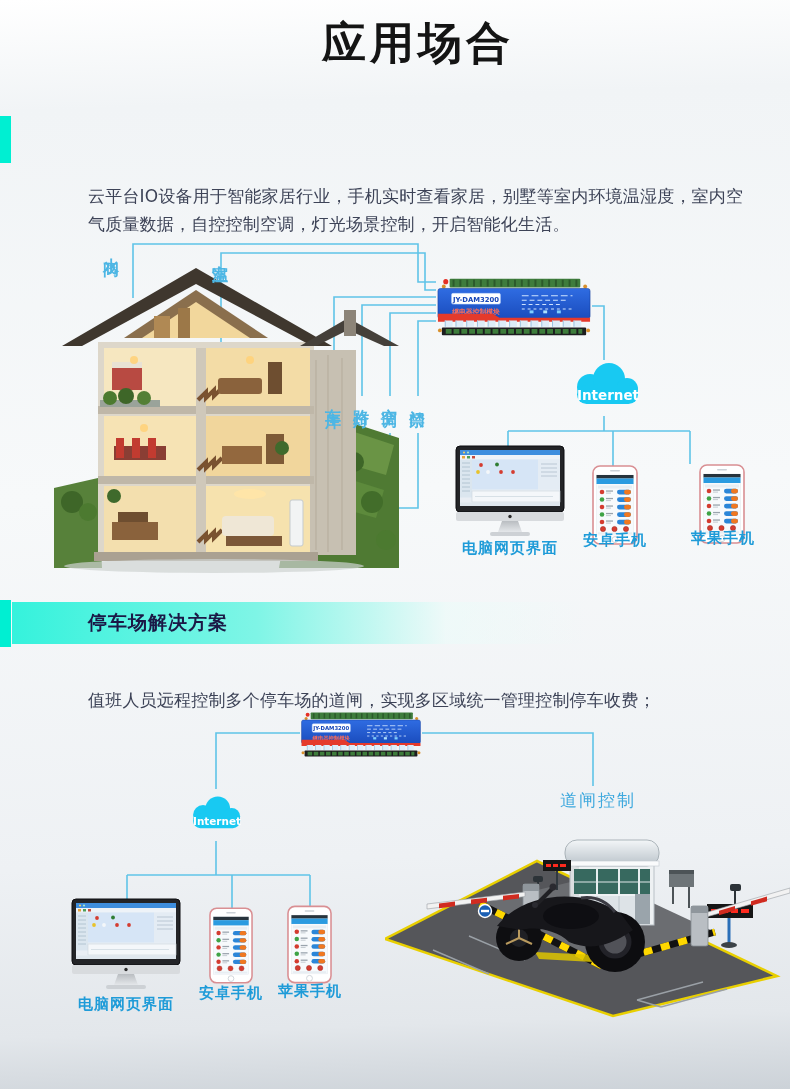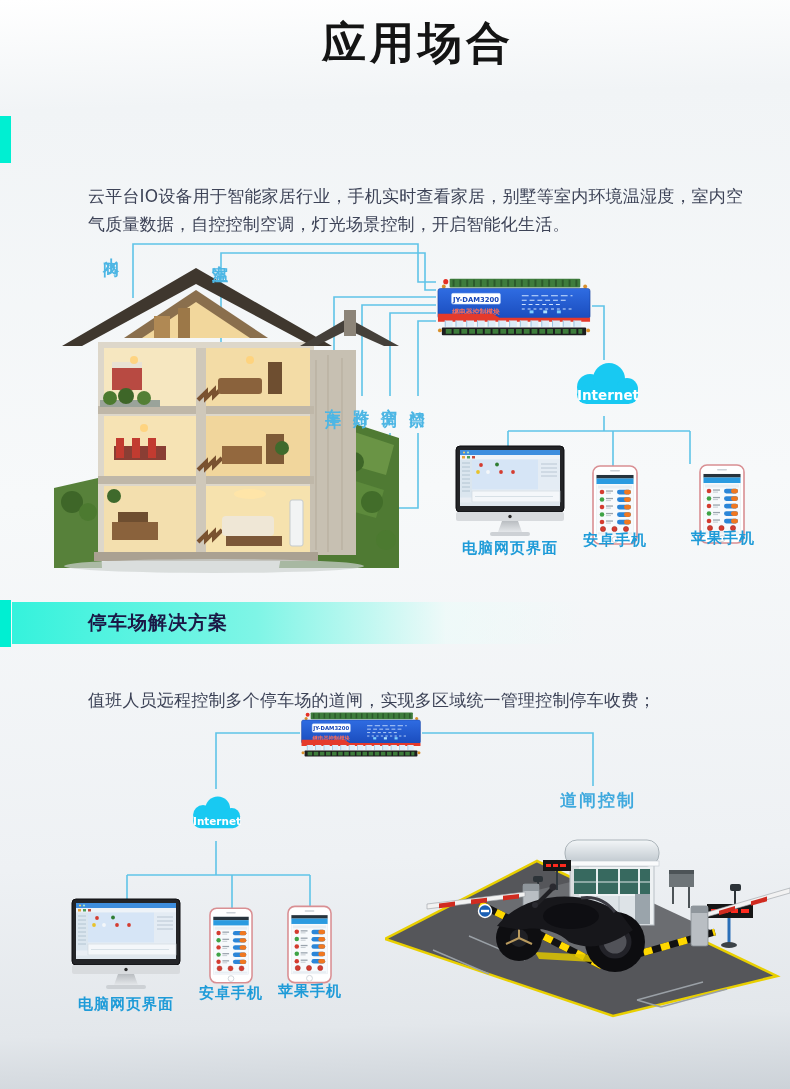--- a/index.html
+++ b/index.html
@@ -29,21 +29,21 @@
     position:absolute;left:88px;width:672px;
     font-size:17px;line-height:1.62;color:#3d4357;letter-spacing:0.2px;margin-top:15px;
   }
   .vlabel{
     position:absolute;writing-mode:vertical-rl;text-orientation:upright;
     color:#4db6e4;font-size:16px;font-weight:700;letter-spacing:3px;line-height:1;
   }
   .dev-label{
     position:absolute;text-align:center;font-size:15px;font-weight:700;color:#1e9bd8;letter-spacing:1px;
   }
-  .gate-label{position:absolute;font-size:17px;font-weight:700;color:#3fa9de;letter-spacing:2px;}
+  .gate-label{position:absolute;font-size:17px;font-weight:400;color:#3fa9de;letter-spacing:2px;}
   svg{display:block;}
   .abs{position:absolute;}
   .overlay{position:absolute;pointer-events:none;}
 </style>
 </head>
 <body>
 
 <svg width="0" height="0" style="position:absolute" aria-hidden="true">
   <defs>
     <linearGradient id="mgrad" x1="0" y1="0" x2="0" y2="1">

